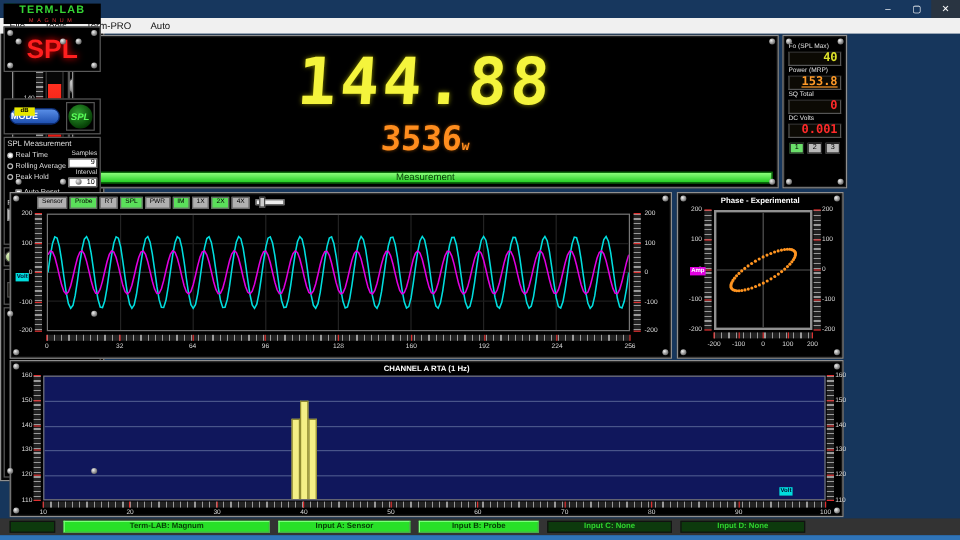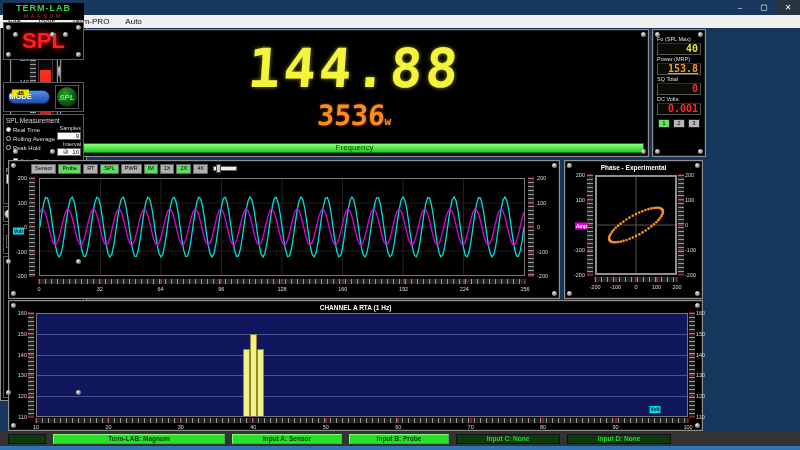--- a/index.html
+++ b/index.html
@@ -201,21 +201,21 @@
     </div>
   <span class="screw" style="top: 2px; left: 2px;"></span>
       <span class="screw" style="top: 2px; right: 2px;"></span>
       <span class="screw" style="bottom: 2px; left: 2px;"></span>
       <span class="screw" style="bottom: 2px; right: 2px;"></span>
     </div>
 
   <div class="panel has-screws" id="display-panel">
     <div class="disp-spl">144.88</div>
     <div class="disp-power"><span>3536</span><span class="unit">w</span></div>
-    <div class="sim-bar">Frequency</div>
+    <div class="sim-bar">Measurement</div>
   <span class="screw" style="top: 2px; left: 2px;"></span>
       <span class="screw" style="top: 2px; right: 2px;"></span>
       <span class="screw" style="bottom: 2px; left: 2px;"></span>
       <span class="screw" style="bottom: 2px; right: 2px;"></span>
     </div>
 
   <div class="panel has-screws" id="fo-panel">
     <div class="ro-label">Fo (SPL Max)</div>
     <div class="led led-val" style="color: rgb(221, 226, 42);">40</div>
     <div class="ro-label">Power (MRP)</div>

